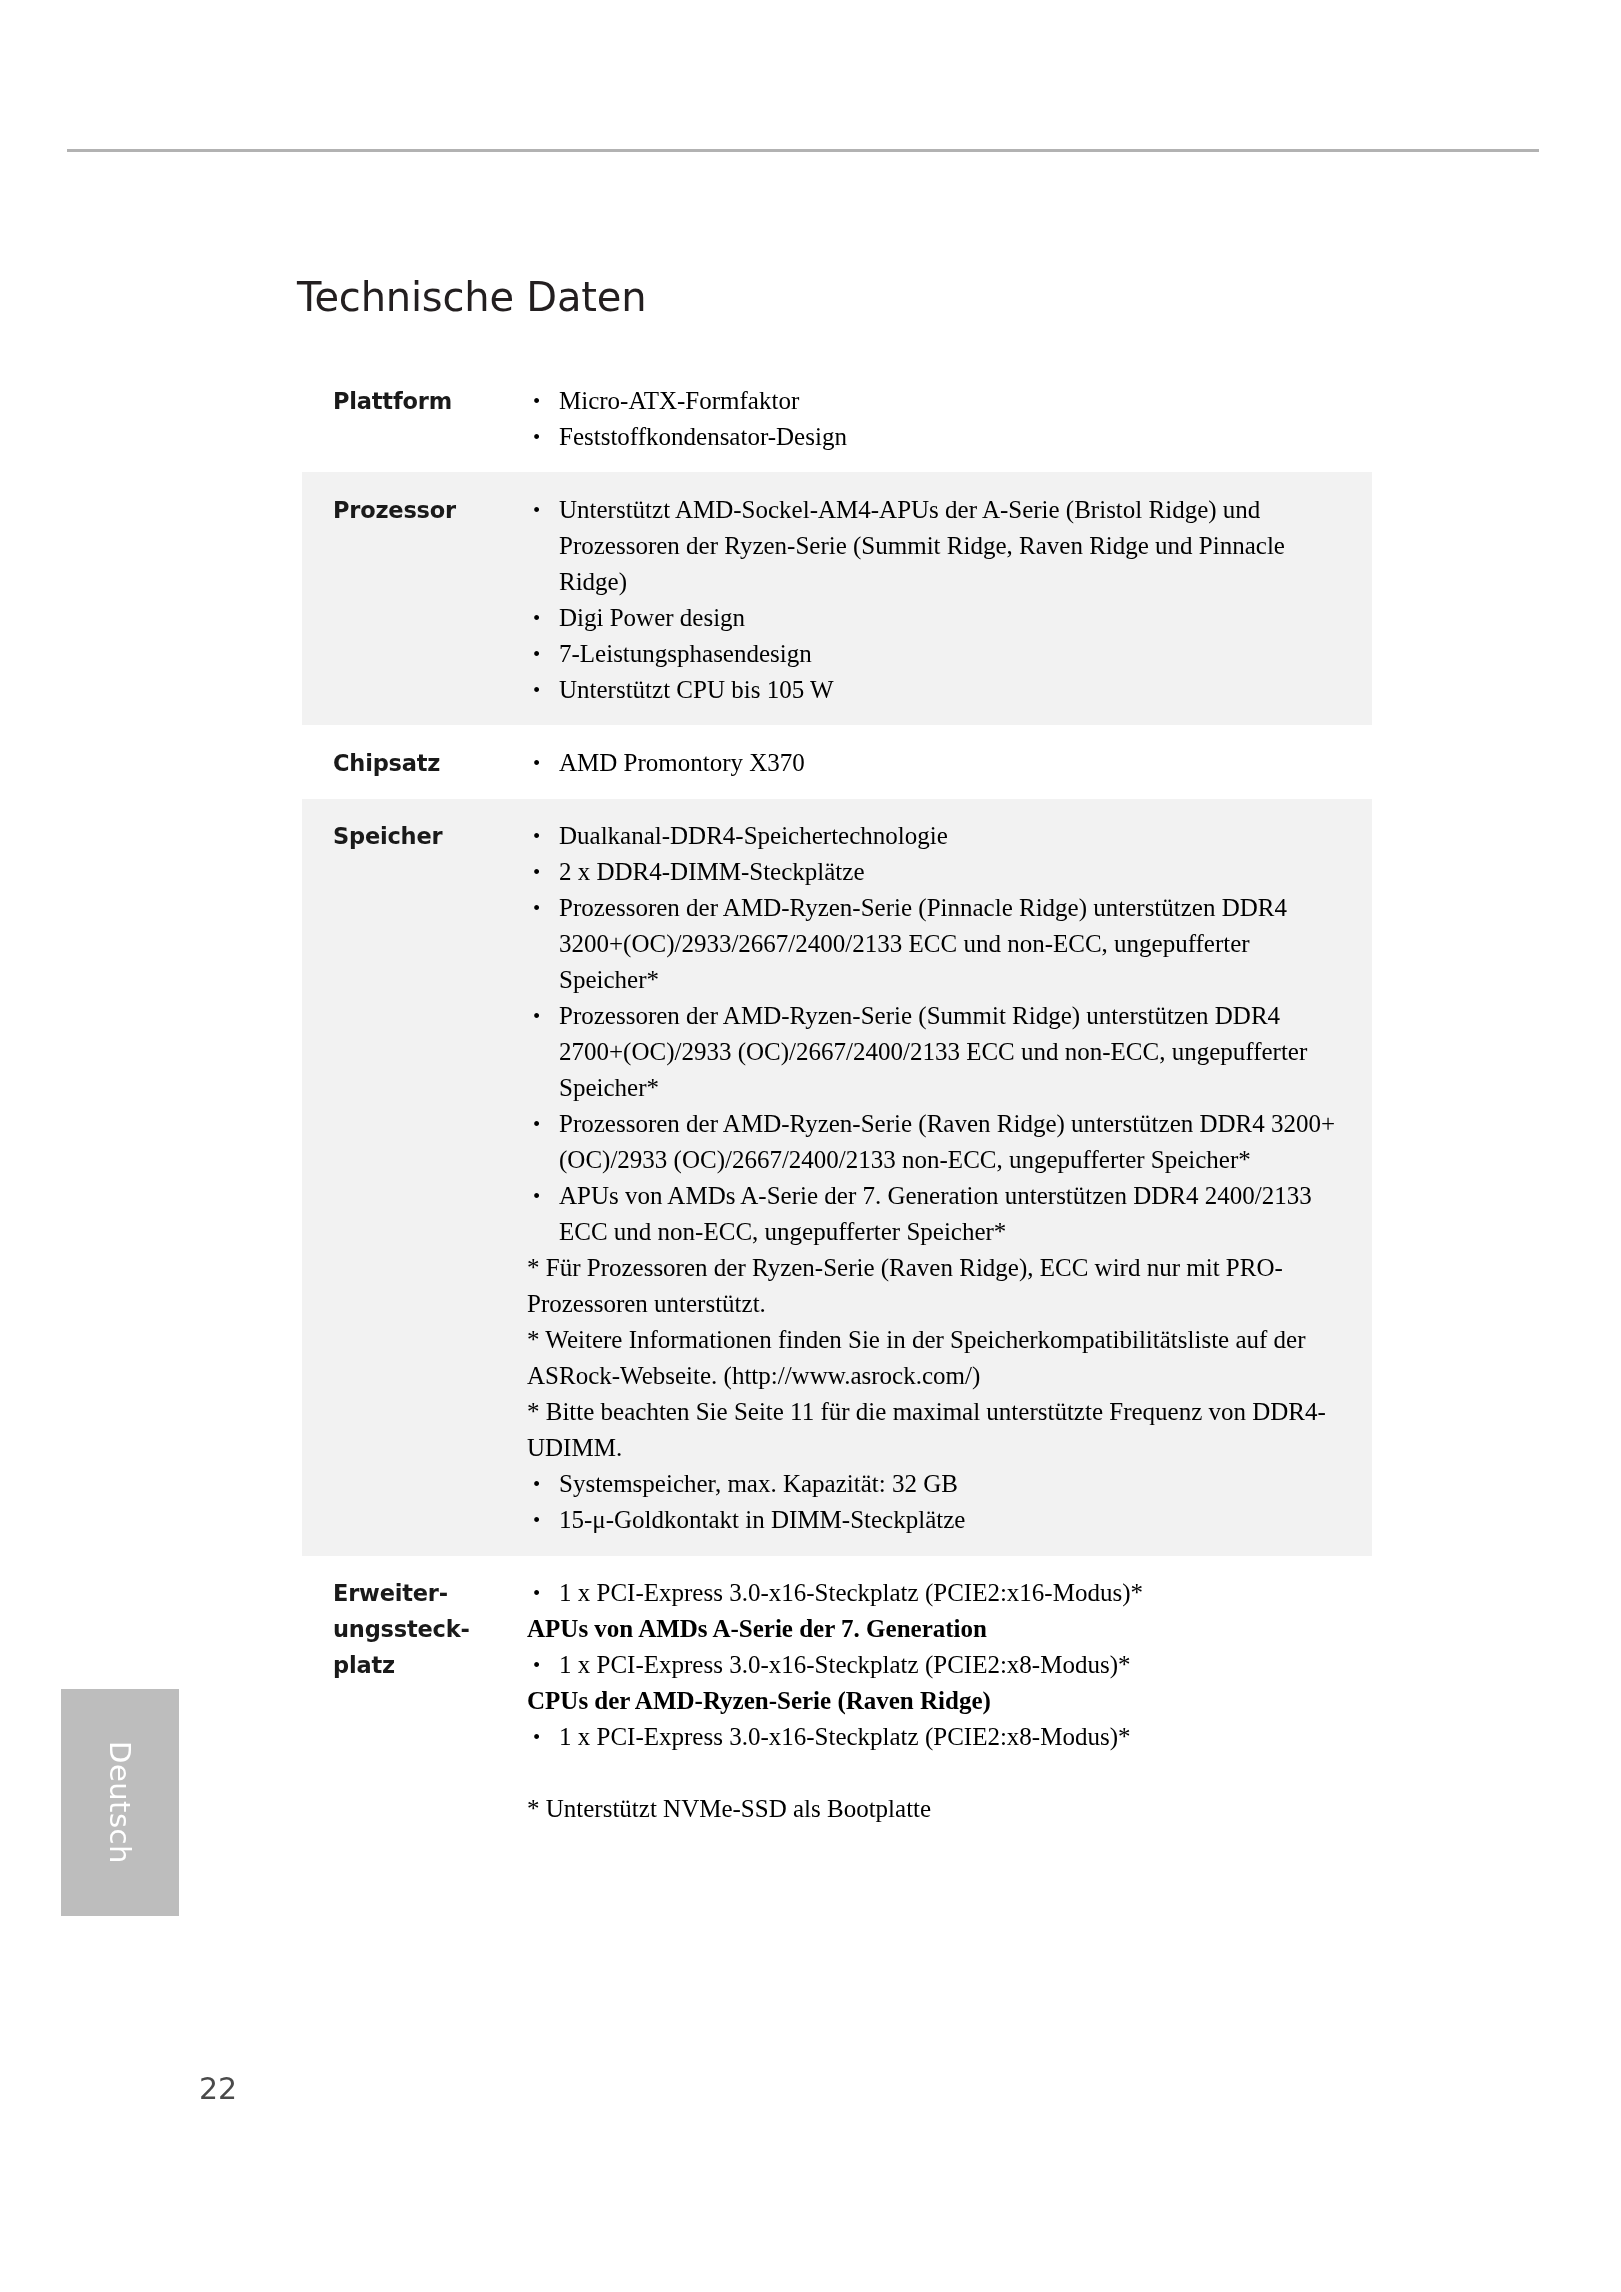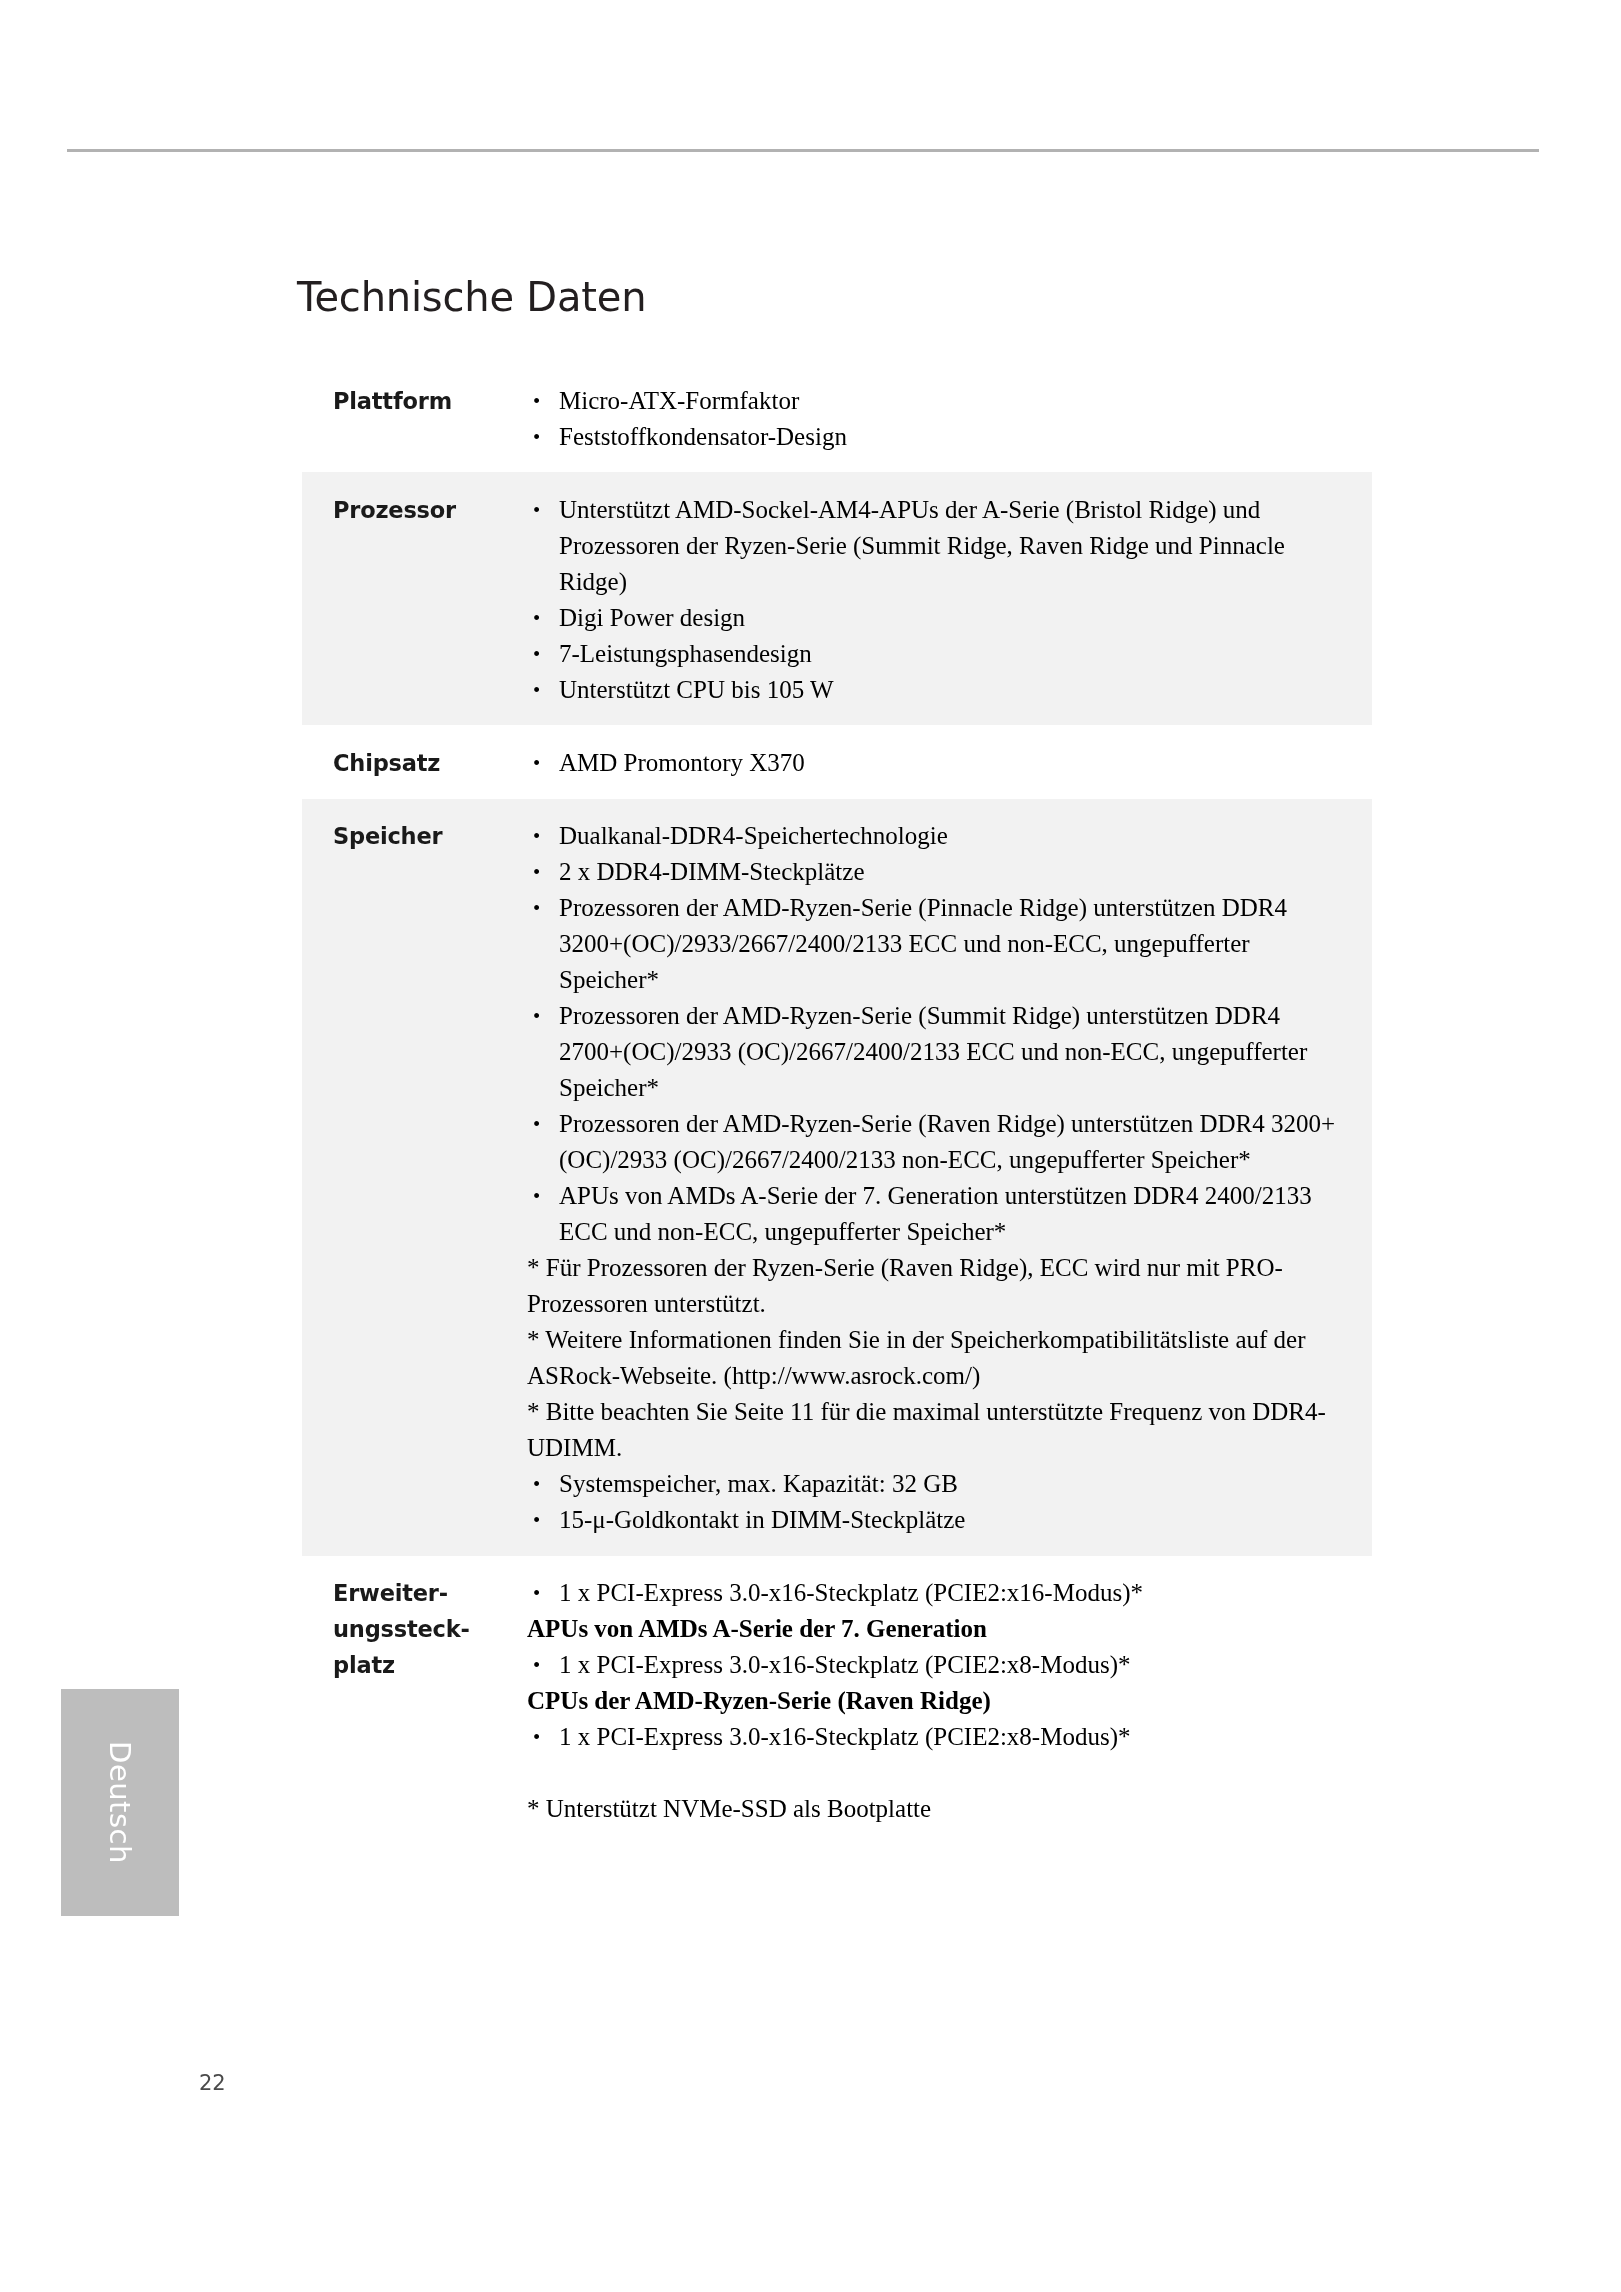--- a/index.html
+++ b/index.html
@@ -58,21 +58,21 @@
     font-weight: 400;
     letter-spacing: 0.5px;
   }
 
   
   .page-number {
     position: absolute;
     left: 199px;
     top: 2071px;
     font-family: "DejaVu Sans", sans-serif;
-    font-size: 21px;
+    font-size: 30px;
     color: #4a4a4a;
   }
 
   
   .doc-title {
     position: absolute;
     left: 297px;
     top: 274px;
     font-family: "DejaVu Sans", sans-serif;
     font-size: 40px;

